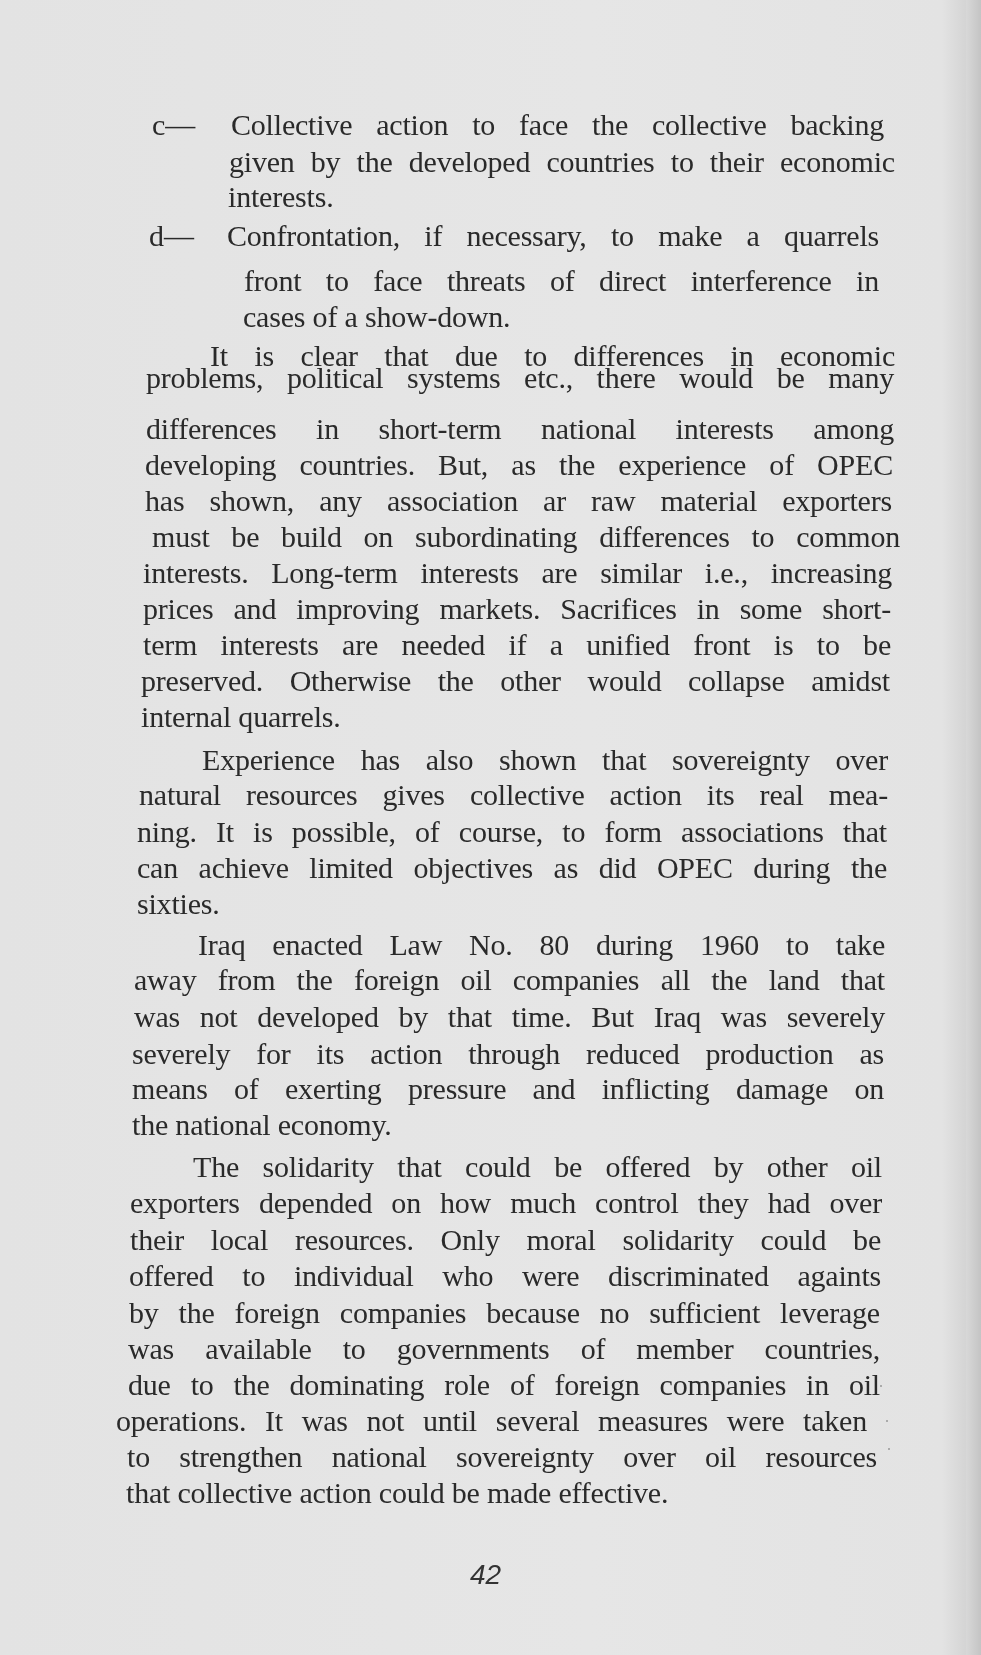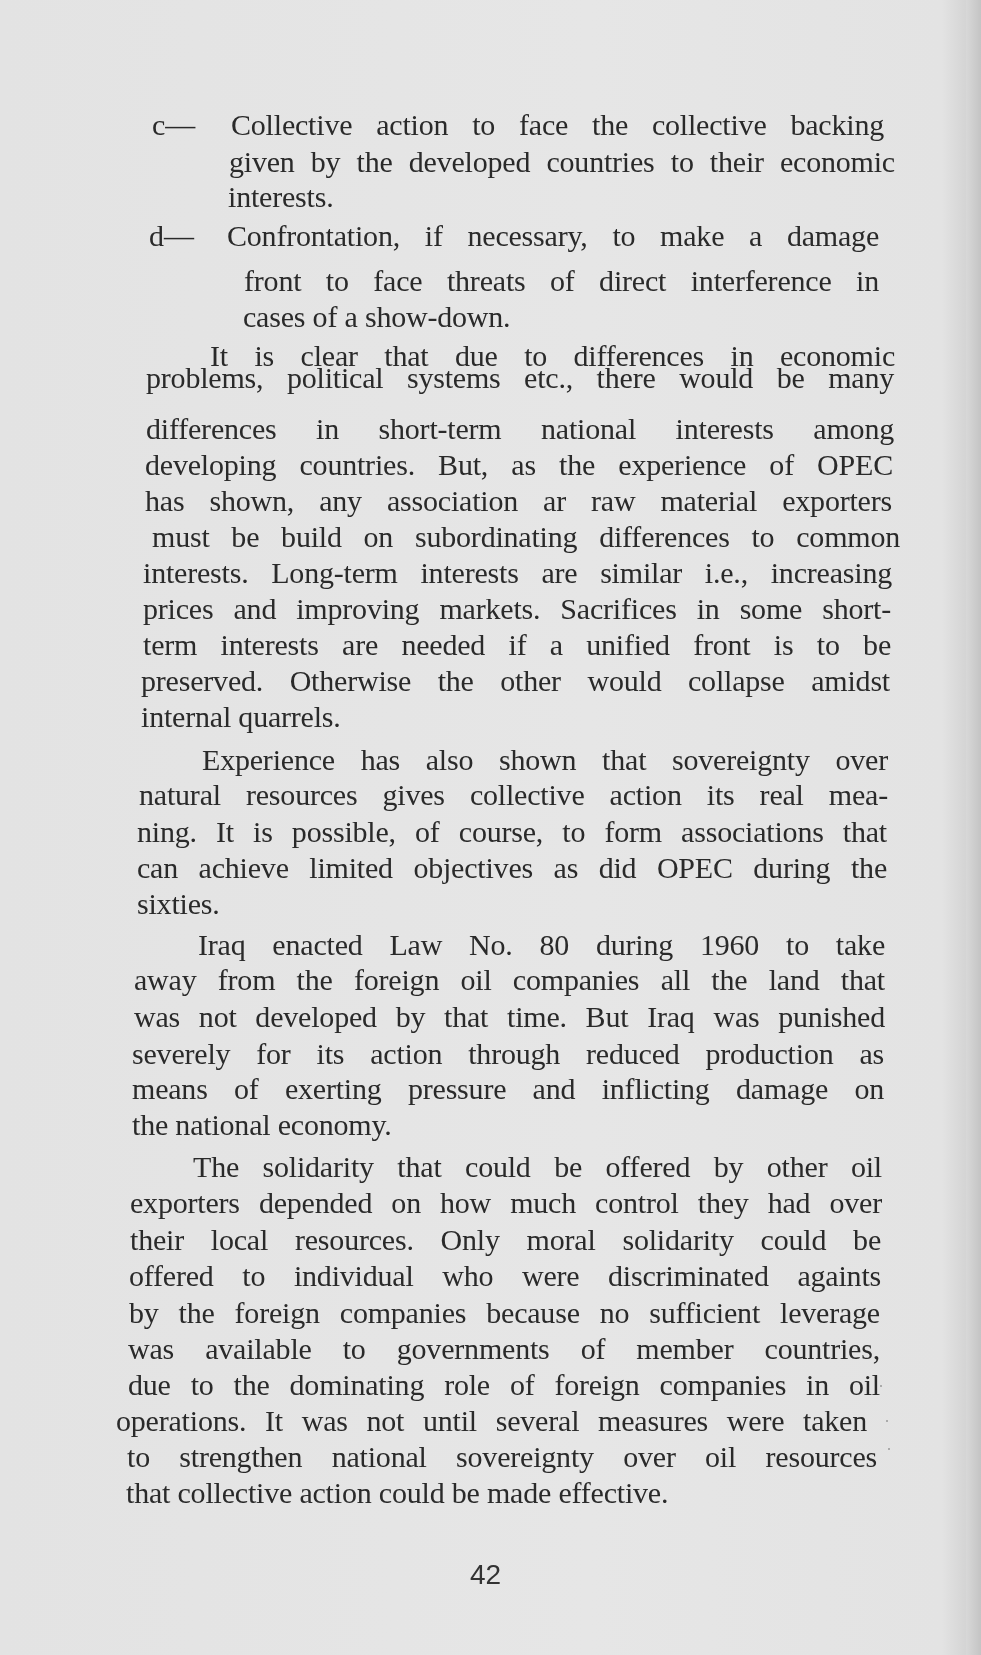--- a/index.html
+++ b/index.html
@@ -27,37 +27,37 @@
     text-align-last: justify;
     letter-spacing: -0.2px;
   }
   .line.last { text-align-last: left; }
   .marker {
     position: absolute; font-size: 30px; line-height: 34px; white-space: nowrap;
   }
   .pagenum {
     position: absolute; left: 470px; top: 1558px;
     font-family: "Liberation Sans", "DejaVu Sans", sans-serif;
-    font-size: 28px; line-height: 34px; color: #333;
+    font-size: 28px; line-height: 34px; color: #333; font-style: italic;
   }
   .speck { position: absolute; width: 2px; height: 2px; background: #999; border-radius: 1px; }
 </style>
 </head>
 <body>
 
 <div class="page"></div>
 <div class="edge"></div>
 
 <span class="marker" style="left:152px;top:108px">c—</span>
 <div class="line" style="left:231px;top:108px;width:653px">Collective action to face the collective backing</div>
 <div class="line" style="left:229px;top:145px;width:666px">given by the developed countries to their economic</div>
 <div class="line last" style="left:228px;top:180px;width:660px">interests.</div>
 
 <span class="marker" style="left:149px;top:219px">d—</span>
-<div class="line" style="left:227px;top:219px;width:652px">Confrontation, if necessary, to make a damage</div>
+<div class="line" style="left:227px;top:219px;width:652px">Confrontation, if necessary, to make a quarrels</div>
 <div class="line" style="left:244px;top:264px;width:635px">front to face threats of direct interference in</div>
 <div class="line last" style="left:243px;top:300px;width:635px">cases of a show-down.</div>
 
 <div class="line" style="left:210px;top:339px;width:685px">It is clear that due to differences in economic</div>
 <div class="line" style="left:146px;top:361px;width:748px">problems, political systems etc., there would be many</div>
 <div class="line" style="left:146px;top:412px;width:748px">differences in short-term national interests among</div>
 <div class="line" style="left:145px;top:448px;width:748px">developing countries. But, as the experience of OPEC</div>
 <div class="line" style="left:145px;top:484px;width:747px">has shown, any association ar raw material exporters</div>
 <div class="line" style="left:152px;top:520px;width:748px">must be build on subordinating differences to common</div>
 <div class="line" style="left:143px;top:556px;width:749px">interests. Long-term interests are similar i.e., increasing</div>
@@ -67,21 +67,21 @@
 <div class="line last" style="left:141px;top:700px;width:749px">internal quarrels.</div>
 
 <div class="line" style="left:202px;top:743px;width:686px">Experience has also shown that sovereignty over</div>
 <div class="line" style="left:139px;top:778px;width:749px">natural resources gives collective action its real mea-</div>
 <div class="line" style="left:137px;top:815px;width:750px">ning. It is possible, of course, to form associations that</div>
 <div class="line" style="left:137px;top:851px;width:750px">can achieve limited objectives as did OPEC during the</div>
 <div class="line last" style="left:137px;top:887px;width:750px">sixties.</div>
 
 <div class="line" style="left:198px;top:928px;width:687px">Iraq enacted Law No. 80 during 1960 to take</div>
 <div class="line" style="left:134px;top:963px;width:751px">away from the foreign oil companies all the land that</div>
-<div class="line" style="left:134px;top:1000px;width:751px">was not developed by that time. But Iraq was punished</div>
+<div class="line" style="left:134px;top:1000px;width:751px">was not developed by that time. But Iraq was severely</div>
 <div class="line" style="left:132px;top:1037px;width:752px">severely for its action through reduced production as</div>
 <div class="line" style="left:132px;top:1072px;width:752px">means of exerting pressure and inflicting damage on</div>
 <div class="line last" style="left:132px;top:1108px;width:752px">the national economy.</div>
 
 <div class="line" style="left:193px;top:1150px;width:689px">The solidarity that could be offered by other oil</div>
 <div class="line" style="left:130px;top:1186px;width:752px">exporters depended on how much control they had over</div>
 <div class="line" style="left:130px;top:1223px;width:751px">their local resources. Only moral solidarity could be</div>
 <div class="line" style="left:129px;top:1259px;width:752px">offered to individual who were discriminated againts</div>
 <div class="line" style="left:129px;top:1296px;width:751px">by the foreign companies because no sufficient leverage</div>
 <div class="line" style="left:128px;top:1332px;width:752px">was available to governments of member countries,</div>

